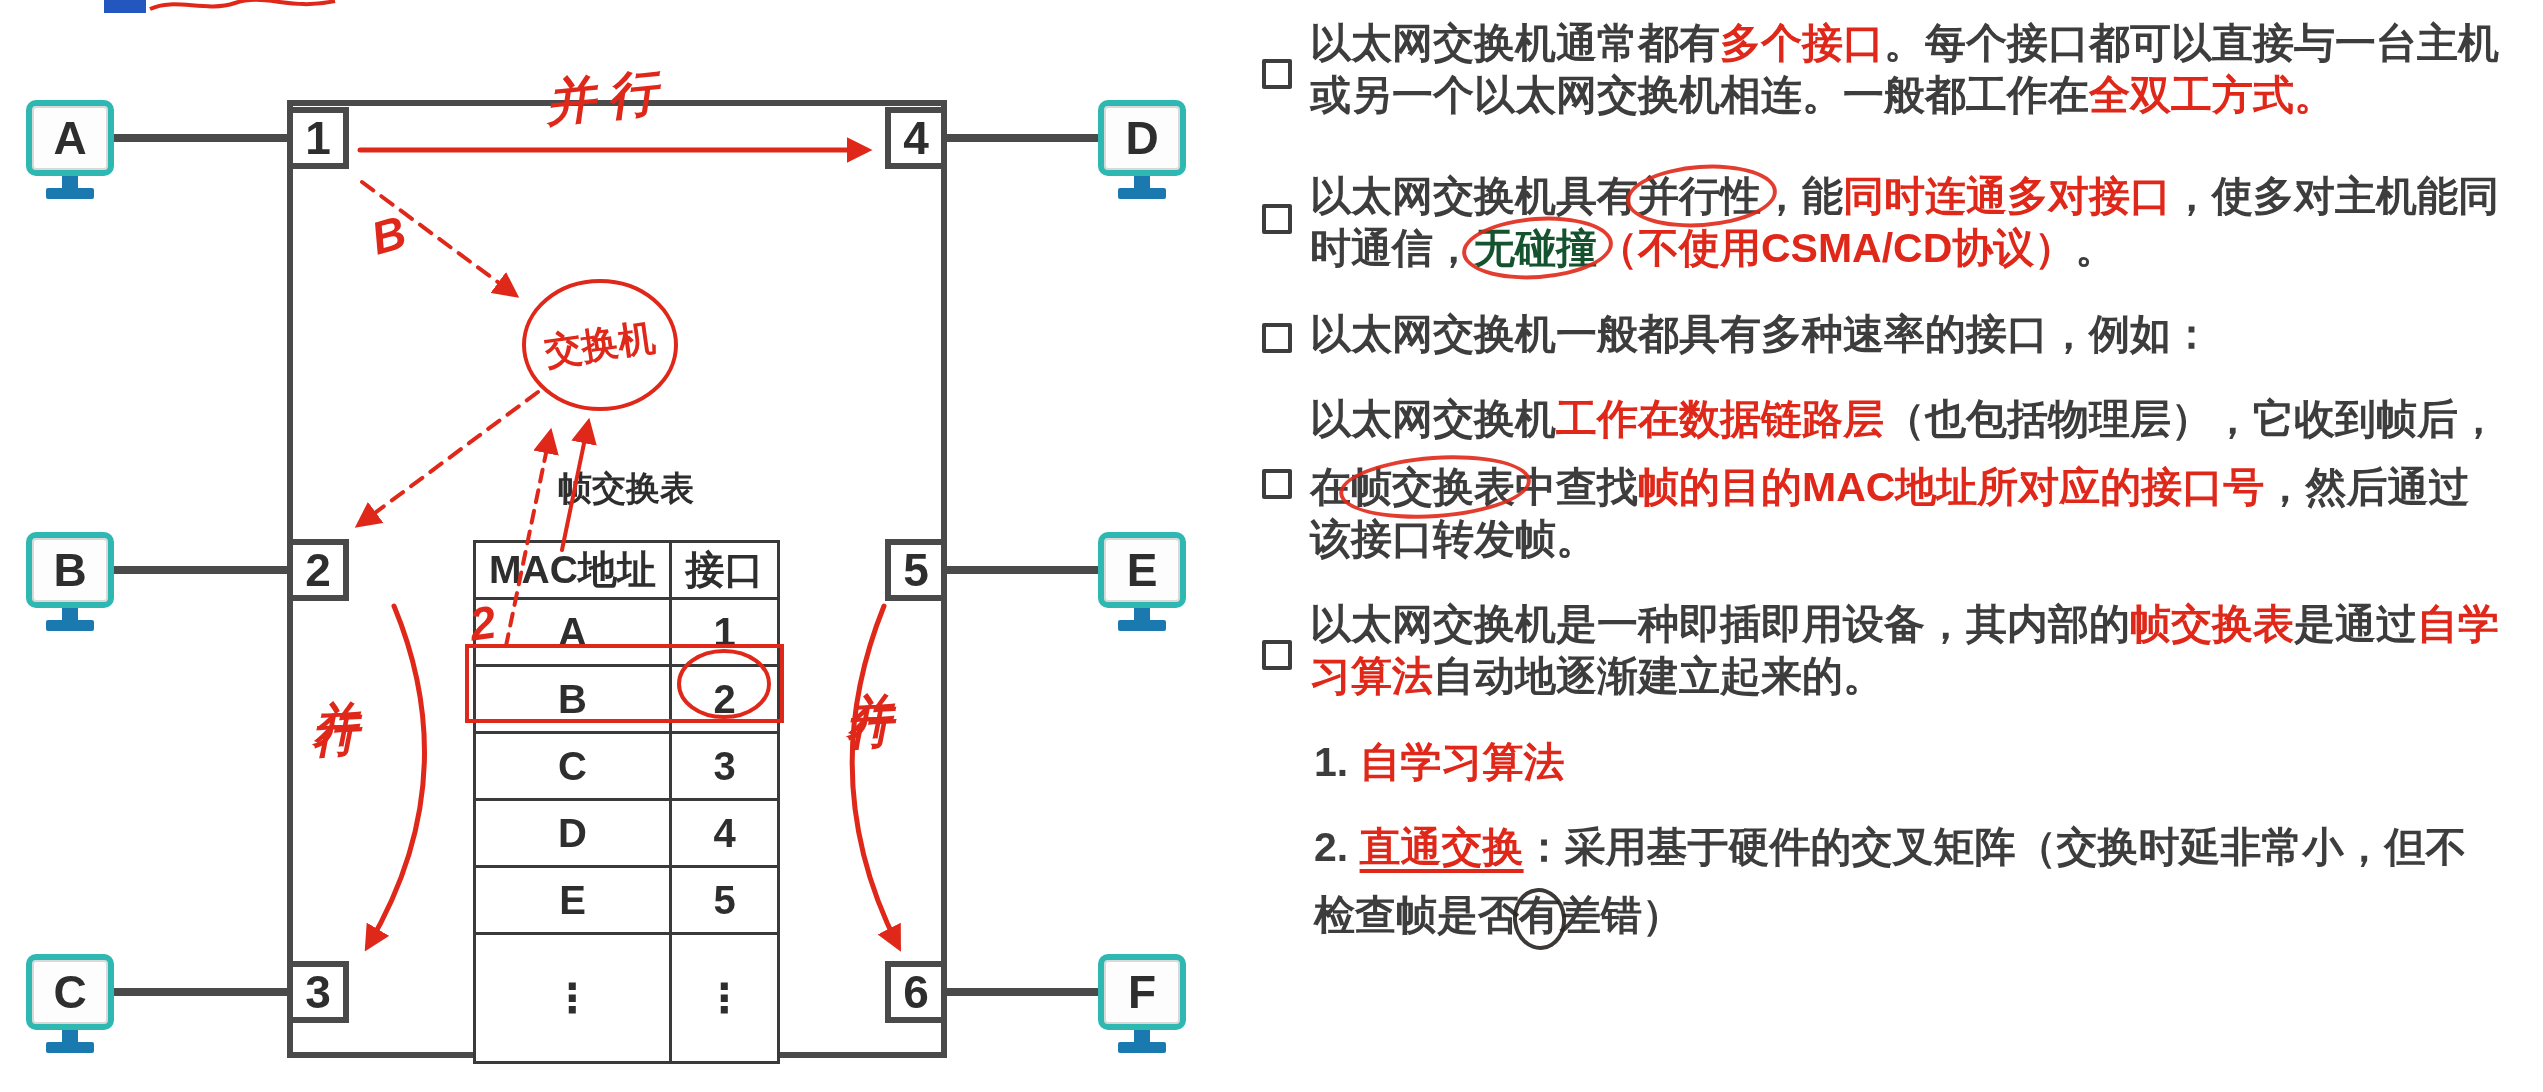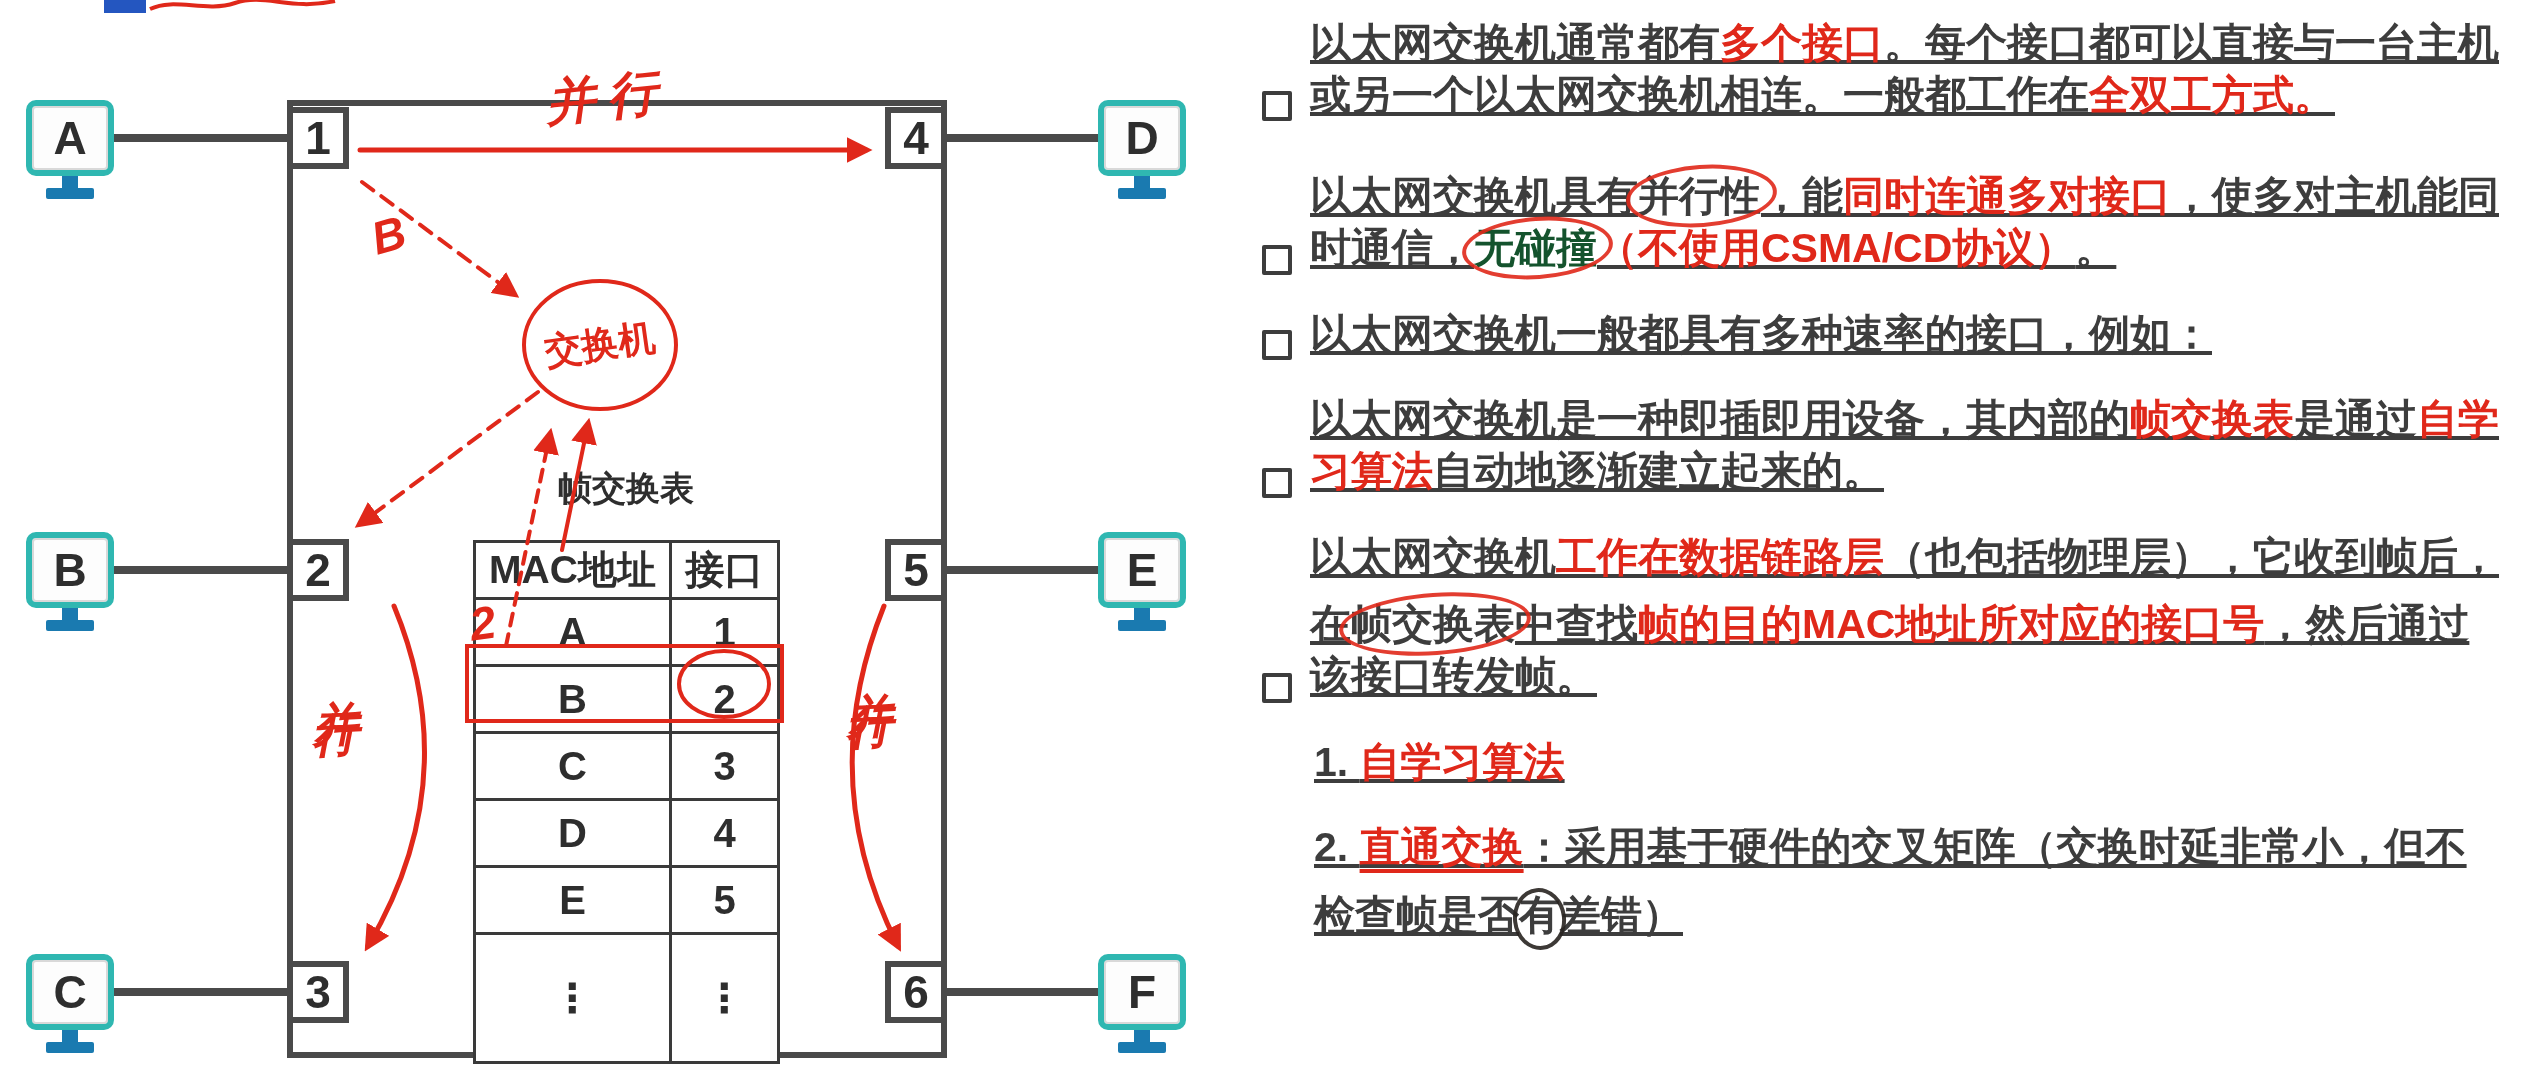--- a/index.html
+++ b/index.html
@@ -65,22 +65,22 @@
   .hw-2      { left:470px; top:596px; font-size:46px; transform:rotate(-8deg); font-style:italic; }
   .hw-left   { left:302px; top:662px; font-size:46px; writing-mode:vertical-rl; letter-spacing:14px; transform:rotate(-3deg); font-style:italic; }
   .hw-right  { left:836px; top:654px; font-size:46px; writing-mode:vertical-rl; letter-spacing:14px; transform:rotate(-3deg); font-style:italic; }
 
   
   .right-panel {
     position:absolute; left:1262px; top:18px; width:1240px;
     display:flex; flex-direction:column; gap:34px; z-index:2;
   }
   .bullet {
-    display:flex; align-items:flex-end;
-    font-size:41px; font-weight:bold; color:#3d3d3d; line-height:1.26;text-decoration:underline;
+    display:flex; align-items:center;
+    font-size:41px; font-weight:bold; color:#3d3d3d; line-height:1.26;
   }
   .bullet .checkbox {
     flex:0 0 auto; width:30px; height:30px; box-sizing:border-box;
     border:4px solid #3d3d3d; border-radius:2px; margin:8px 18px 0 0; background:#fff;
   }
   .bullet.sub { margin-left:52px; }
   .bullet-text { white-space:pre-wrap; }
 
   .seg-n  { color:#3d3d3d; }
   .seg-r  { color:#e0281a; }
@@ -262,25 +262,25 @@
         <span class="checkbox"></span>
         <div class="bullet-text"><span class="seg-n">以太网交换机具有</span><span class="seg-ne">并行性</span><span class="seg-n">，能</span><span class="seg-r">同时连通多对接口</span><span class="seg-n">，使多对主机能同时通信，</span><span class="seg-re">无碰撞</span><span class="seg-r">（不使用CSMA/CD协议）</span><span class="seg-n">。</span></div>
       </div>
       <div class="bullet">
         <span class="checkbox"></span>
         <div class="bullet-text"><span class="seg-n">以太网交换机一般都具有多种速率的接口，例如：
 </span></div>
       </div>
       <div class="bullet">
         <span class="checkbox"></span>
+        <div class="bullet-text"><span class="seg-n">以太网交换机</span><span class="seg-r">工作在数据链路层</span><span class="seg-n">（也包括物理层），它收到帧后，在</span><span class="seg-ne">帧交换表</span><span class="seg-n">中查找</span><span class="seg-r">帧的目的MAC地址所对应的接口号</span><span class="seg-n">，然后通过该接口转发帧。</span></div>
+      </div>
+      <div class="bullet">
+        <span class="checkbox"></span>
         <div class="bullet-text"><span class="seg-n">以太网交换机是一种即插即用设备，其内部的</span><span class="seg-r">帧交换表</span><span class="seg-n">是通过</span><span class="seg-r">自学习算法</span><span class="seg-n">自动地逐渐建立起来的。</span></div>
-      </div>
-      <div class="bullet">
-        <span class="checkbox"></span>
-        <div class="bullet-text"><span class="seg-n">以太网交换机</span><span class="seg-r">工作在数据链路层</span><span class="seg-n">（也包括物理层），它收到帧后，在</span><span class="seg-ne">帧交换表</span><span class="seg-n">中查找</span><span class="seg-r">帧的目的MAC地址所对应的接口号</span><span class="seg-n">，然后通过该接口转发帧。</span></div>
       </div>
       <div class="bullet sub">
         <div class="bullet-text"><span class="seg-n">1. </span><span class="seg-r">自学习算法</span></div>
       </div>
       <div class="bullet sub">
         <div class="bullet-text"><span class="seg-n">2. </span><span class="seg-ru">直通交换</span><span class="seg-n">：采用基于硬件的交叉矩阵（交换时延非常小，但不检查帧是否</span><span class="seg-nc">有</span><span class="seg-n">差错）</span></div>
       </div>
     </div>
 
 </div>

